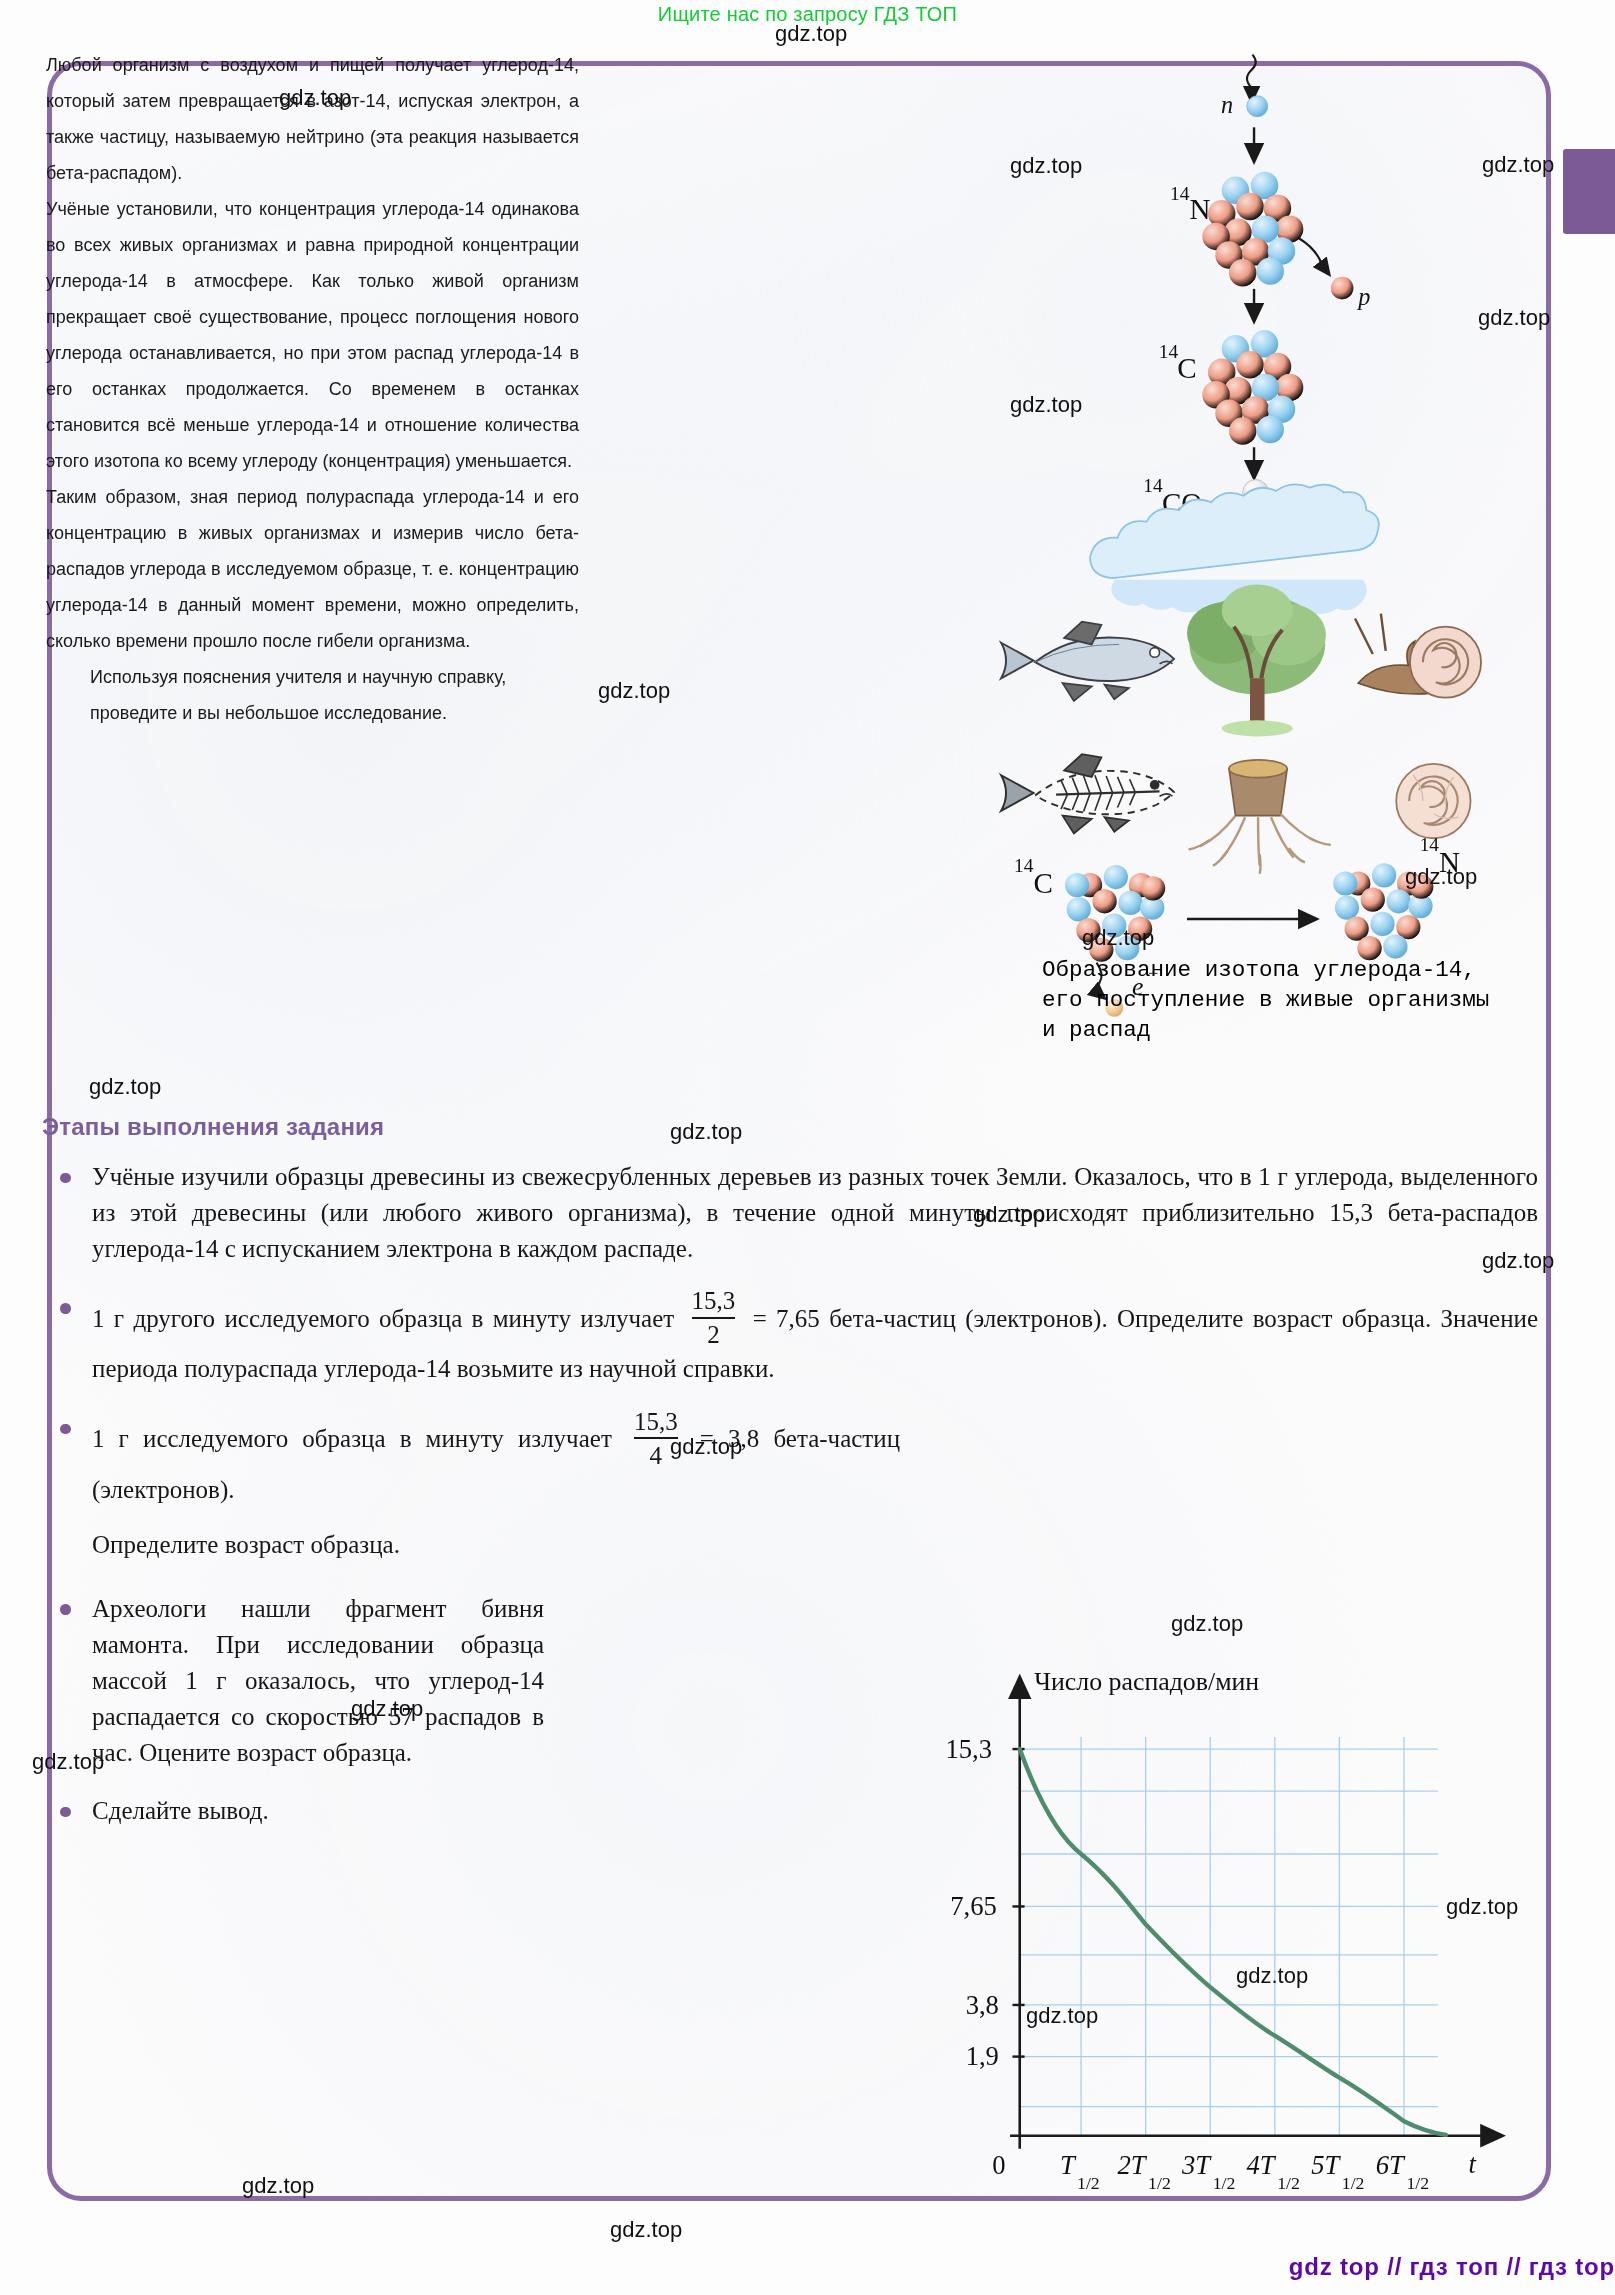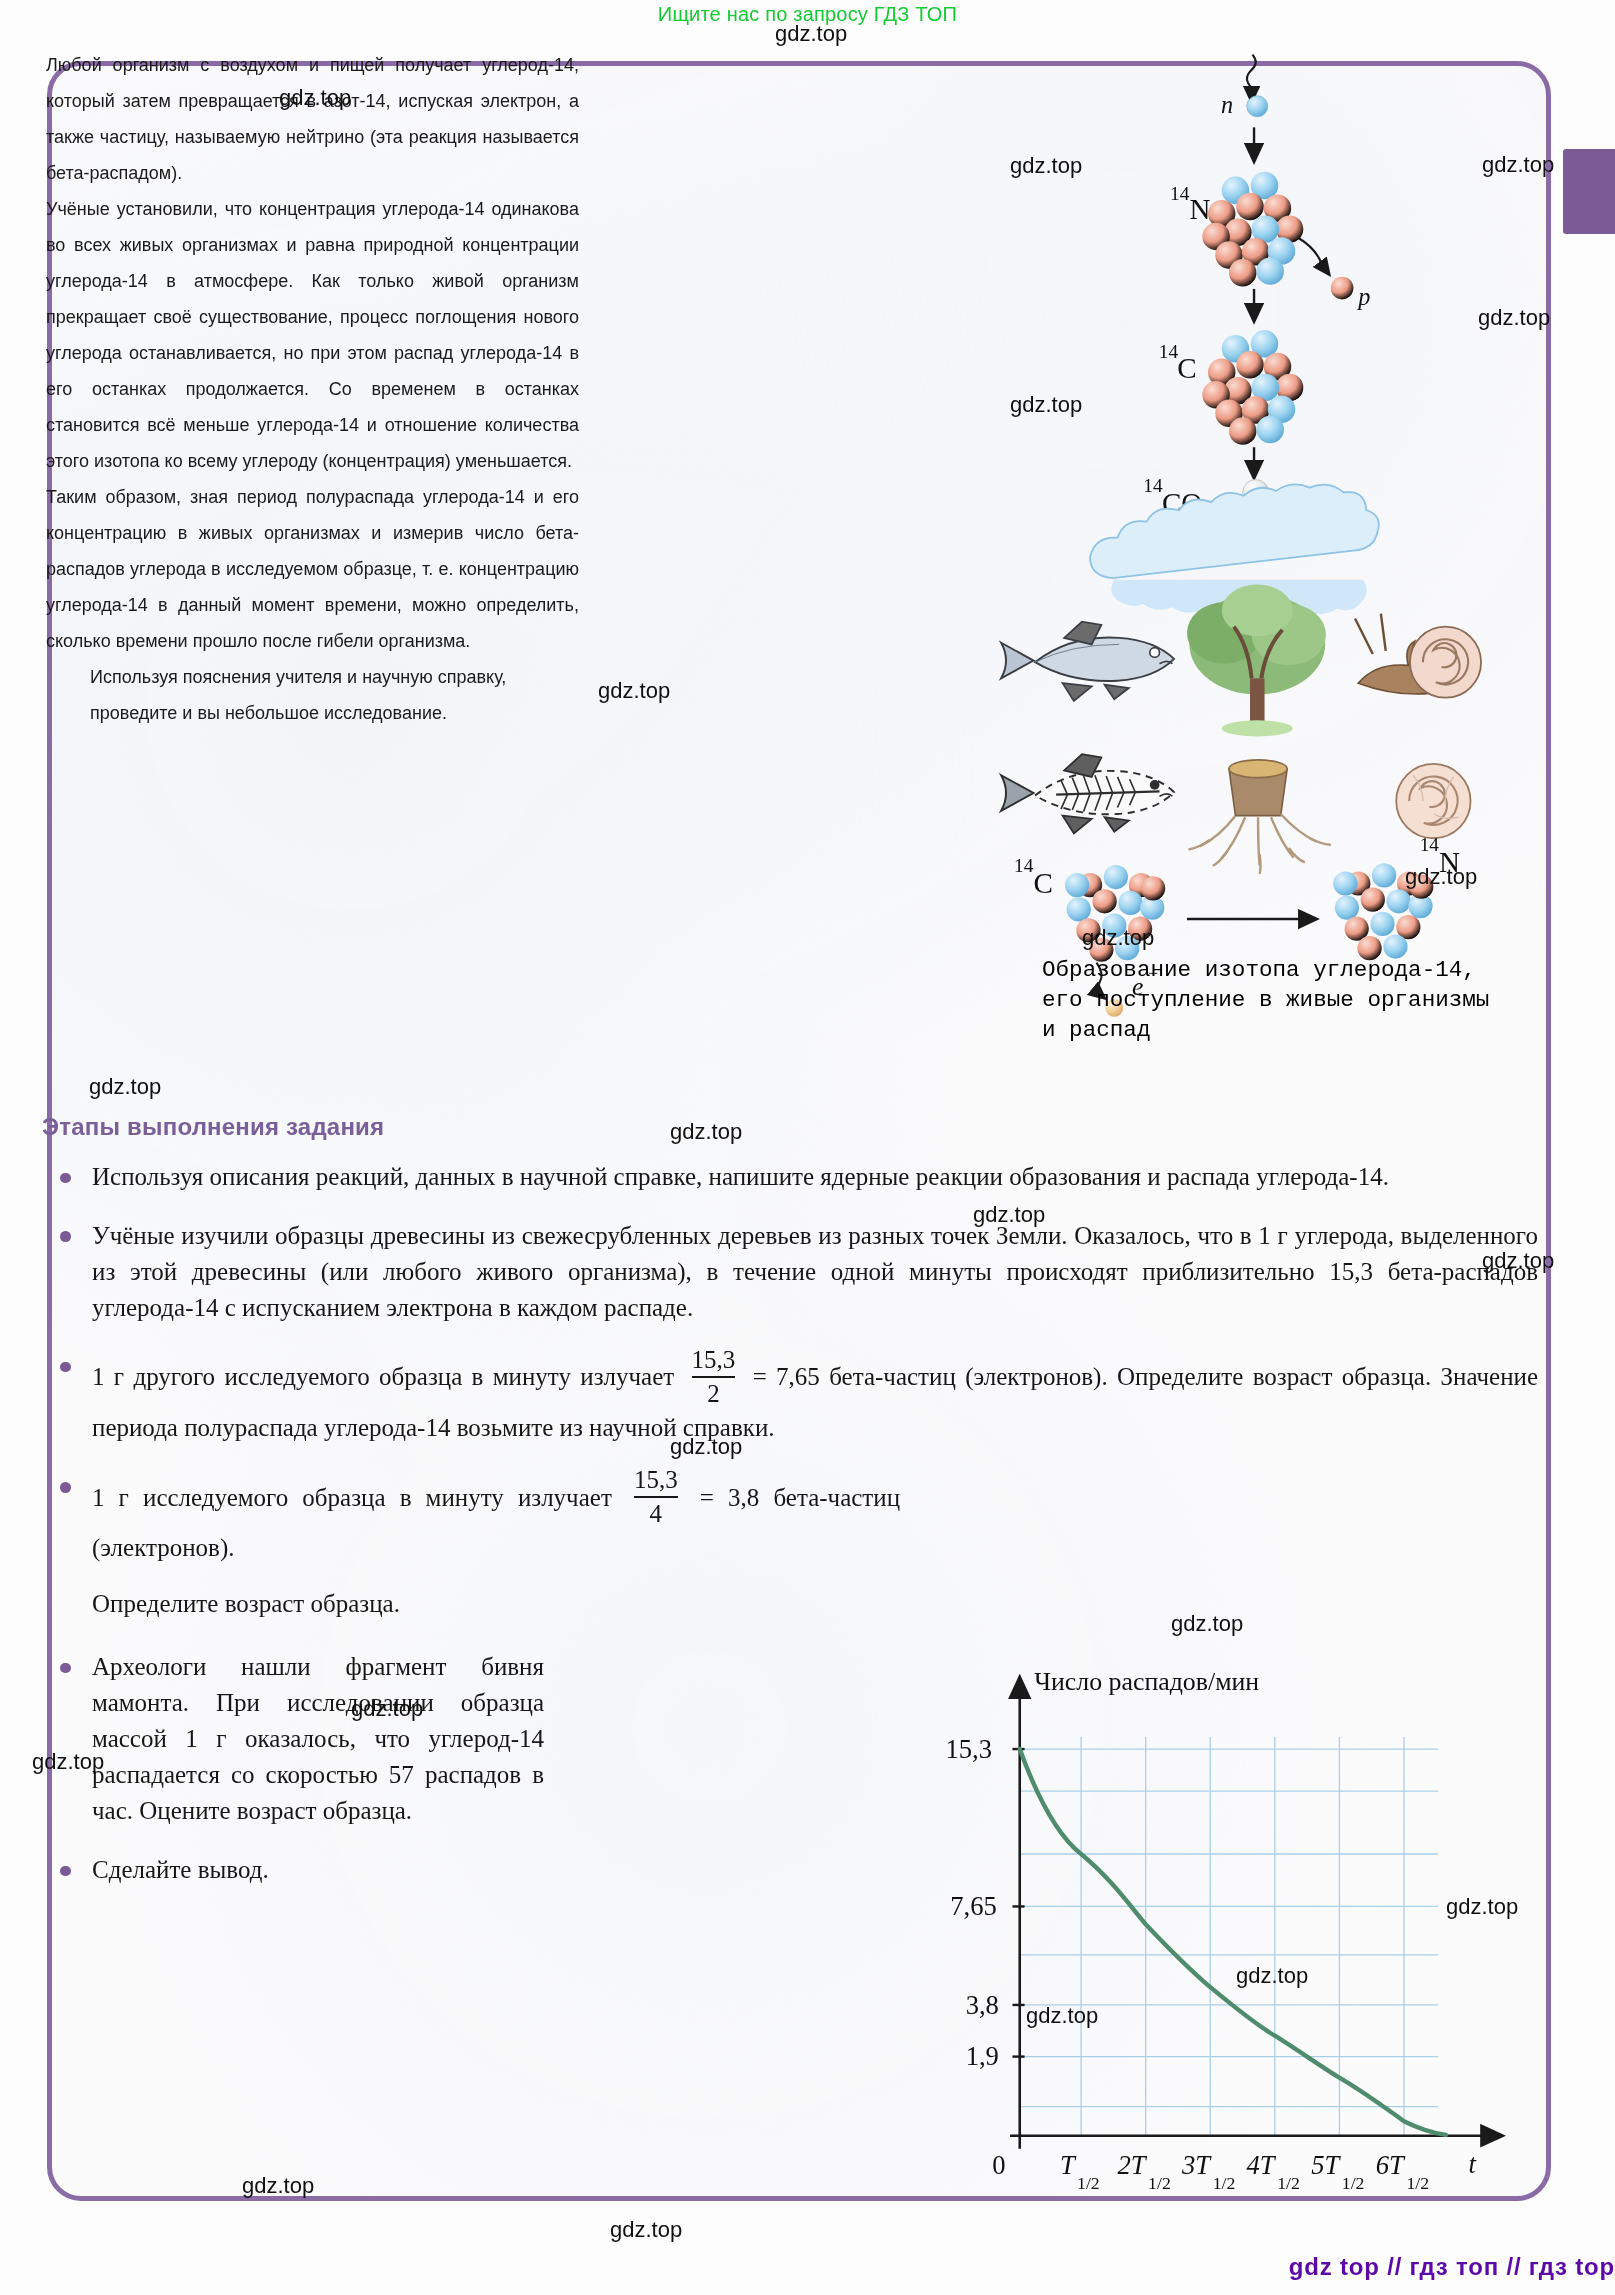--- a/index.html
+++ b/index.html
@@ -390,24 +390,20 @@
       <text x="552" y="1040" font-family="Liberation Serif, serif" font-size="36" fill="#111">N</text>
     </svg>
   </div>
 
   <div class="caption">Образование изотопа углерода-14, его поступление в живые организмы и распад</div>
 
   <div class="stage-head">Этапы выполнения задания</div>
 
   <div class="bullets">
 
-    <div class="bi" style="width:1446px;">
-      <span class="dot"></span>
-      <span>Используя описания реакций, данных в научной справке, напишите ядерные реакции образования и распада углерода-14.</span>
-    </div>
 
     <div class="bi" style="width:1446px;">
       <span class="dot"></span>
       <span>Учёные изучили образцы древесины из свежесрубленных деревьев из разных точек Земли. Оказалось, что в 1 г углерода, выделенного из этой древесины (или любого живого организма), в течение одной минуты происходят приблизительно 15,3 бета-распадов углерода-14 с испусканием электрона в каждом распаде.</span>
     </div>
 
     <div class="bi" style="width:1446px;">
       <span class="dot"></span>
       <span>1 г другого исследуемого образца в минуту излучает</span>
       <span class="frac">

